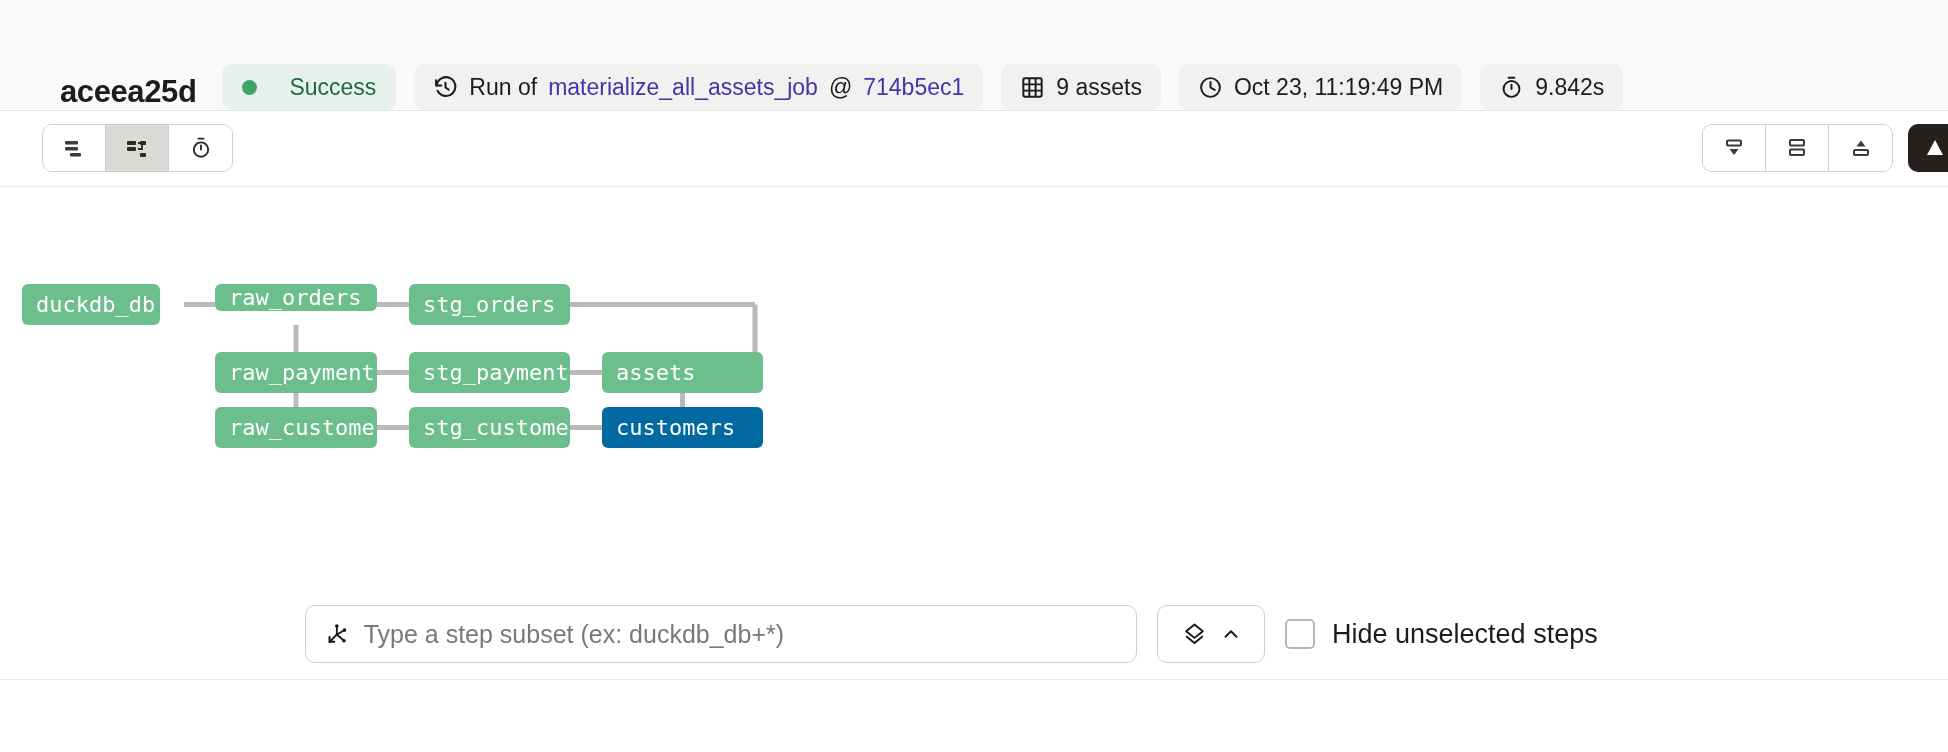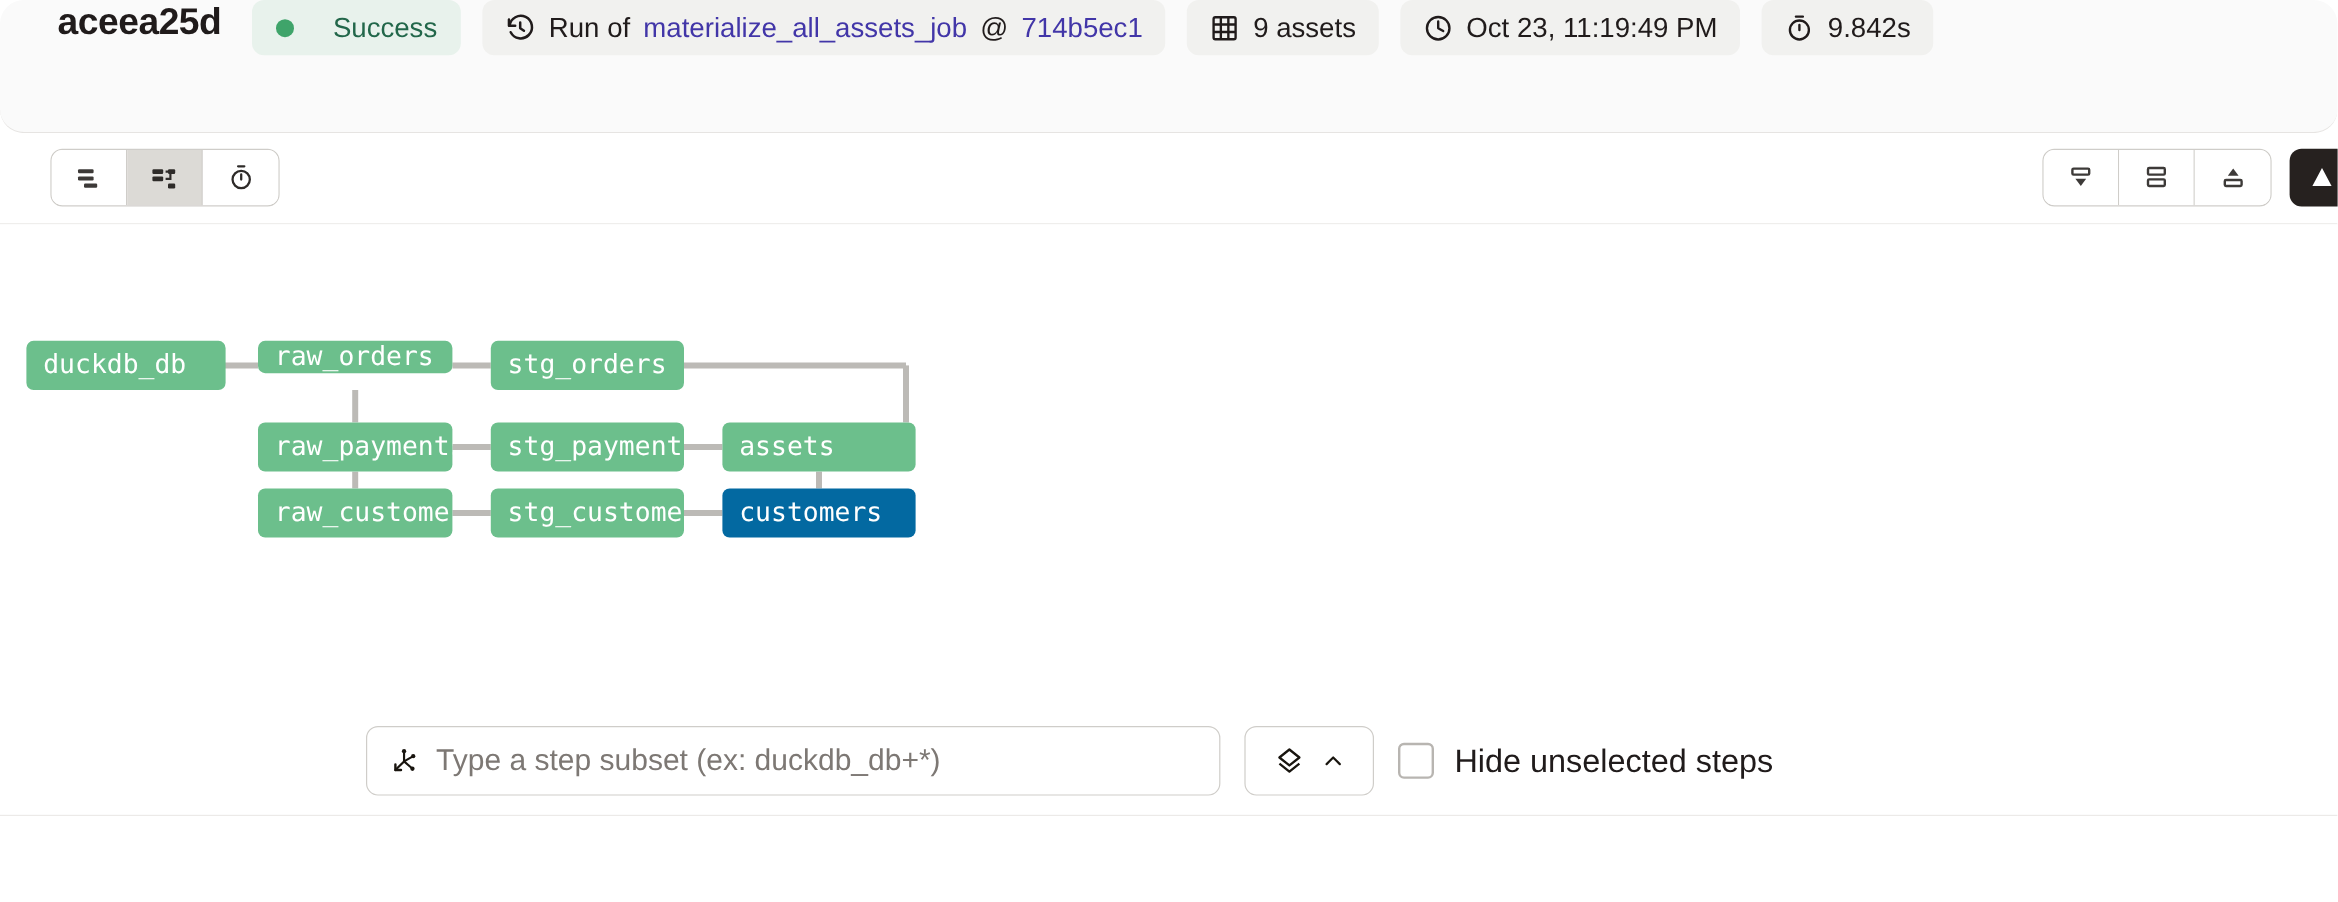--- a/index.html
+++ b/index.html
@@ -16,24 +16,23 @@
     position: relative;
   }
 
   
   .run-header {
     height: 111px;
     box-sizing: border-box;
     background: #fafafa;
     border-bottom: 1px solid #e6e4e2;
     display: flex;
-    align-items: flex-start;
-    padding: 0 48px;
+    align-items: flex-end;
+    padding: 0 60px;
     gap: 18px;
-    border-radius: 20px;
   }
   .run-id {
     font-size: 31px;
     font-weight: 700;
     letter-spacing: -0.4px;
     color: #201b1b;
     font-family: "Liberation Sans", sans-serif;
     margin-right: 8px;
   }
   .pill {
@@ -164,21 +163,21 @@
   }
   .subset-controls {
     position: absolute;
     left: 305px;
     top: -75px;
     display: flex;
     align-items: center;
     gap: 20px;
   }
   .subset-input-wrap {
-    width: 712px;
+    width: 832px;
     height: 58px;
     box-sizing: border-box;
     border: 1px solid #cfcdc9;
     border-radius: 10px;
     background: #ffffff;
     display: flex;
     align-items: center;
     padding: 0 18px;
     gap: 14px;
   }
@@ -340,21 +339,21 @@
       <path d="M377 185.5 L409 185.5" stroke="#bcbab6" stroke-width="5" fill="none"></path>
       <path d="M296 206 L296 220" stroke="#bcbab6" stroke-width="5" fill="none"></path>
       <path d="M377 240.5 L409 240.5" stroke="#bcbab6" stroke-width="5" fill="none"></path>
       <path d="M570 117.5 L755 117.5" stroke="#bcbab6" stroke-width="5" fill="none"></path>
       <path d="M755 117.5 L755 165" stroke="#bcbab6" stroke-width="5" fill="none"></path>
       <path d="M570 185.5 L602 185.5" stroke="#bcbab6" stroke-width="5" fill="none"></path>
       <path d="M570 240.5 L602 240.5" stroke="#bcbab6" stroke-width="5" fill="none"></path>
       <path d="M682.5 206 L682.5 220" stroke="#bcbab6" stroke-width="5" fill="none"></path>
     </svg>
   <div id="graph-nodes">
-      <div class="node" style="left: 22px; top: 97px; width: 166px; height: 41px; background: rgb(108, 191, 140);">
+      <div class="node" style="left: 22px; top: 97px; width: 138px; height: 41px; background: rgb(108, 191, 140);">
         <span>duckdb_db</span>
       </div>
       <div class="node" style="left: 215px; top: 97px; width: 162px; height: 27px; background: rgb(108, 191, 140);">
         <span>raw_orders</span>
       </div>
       <div class="node" style="left: 409px; top: 97px; width: 161px; height: 41px; background: rgb(108, 191, 140);">
         <span>stg_orders</span>
       </div>
       <div class="node" style="left: 215px; top: 165px; width: 162px; height: 41px; background: rgb(108, 191, 140);">
         <span>raw_payments</span>

